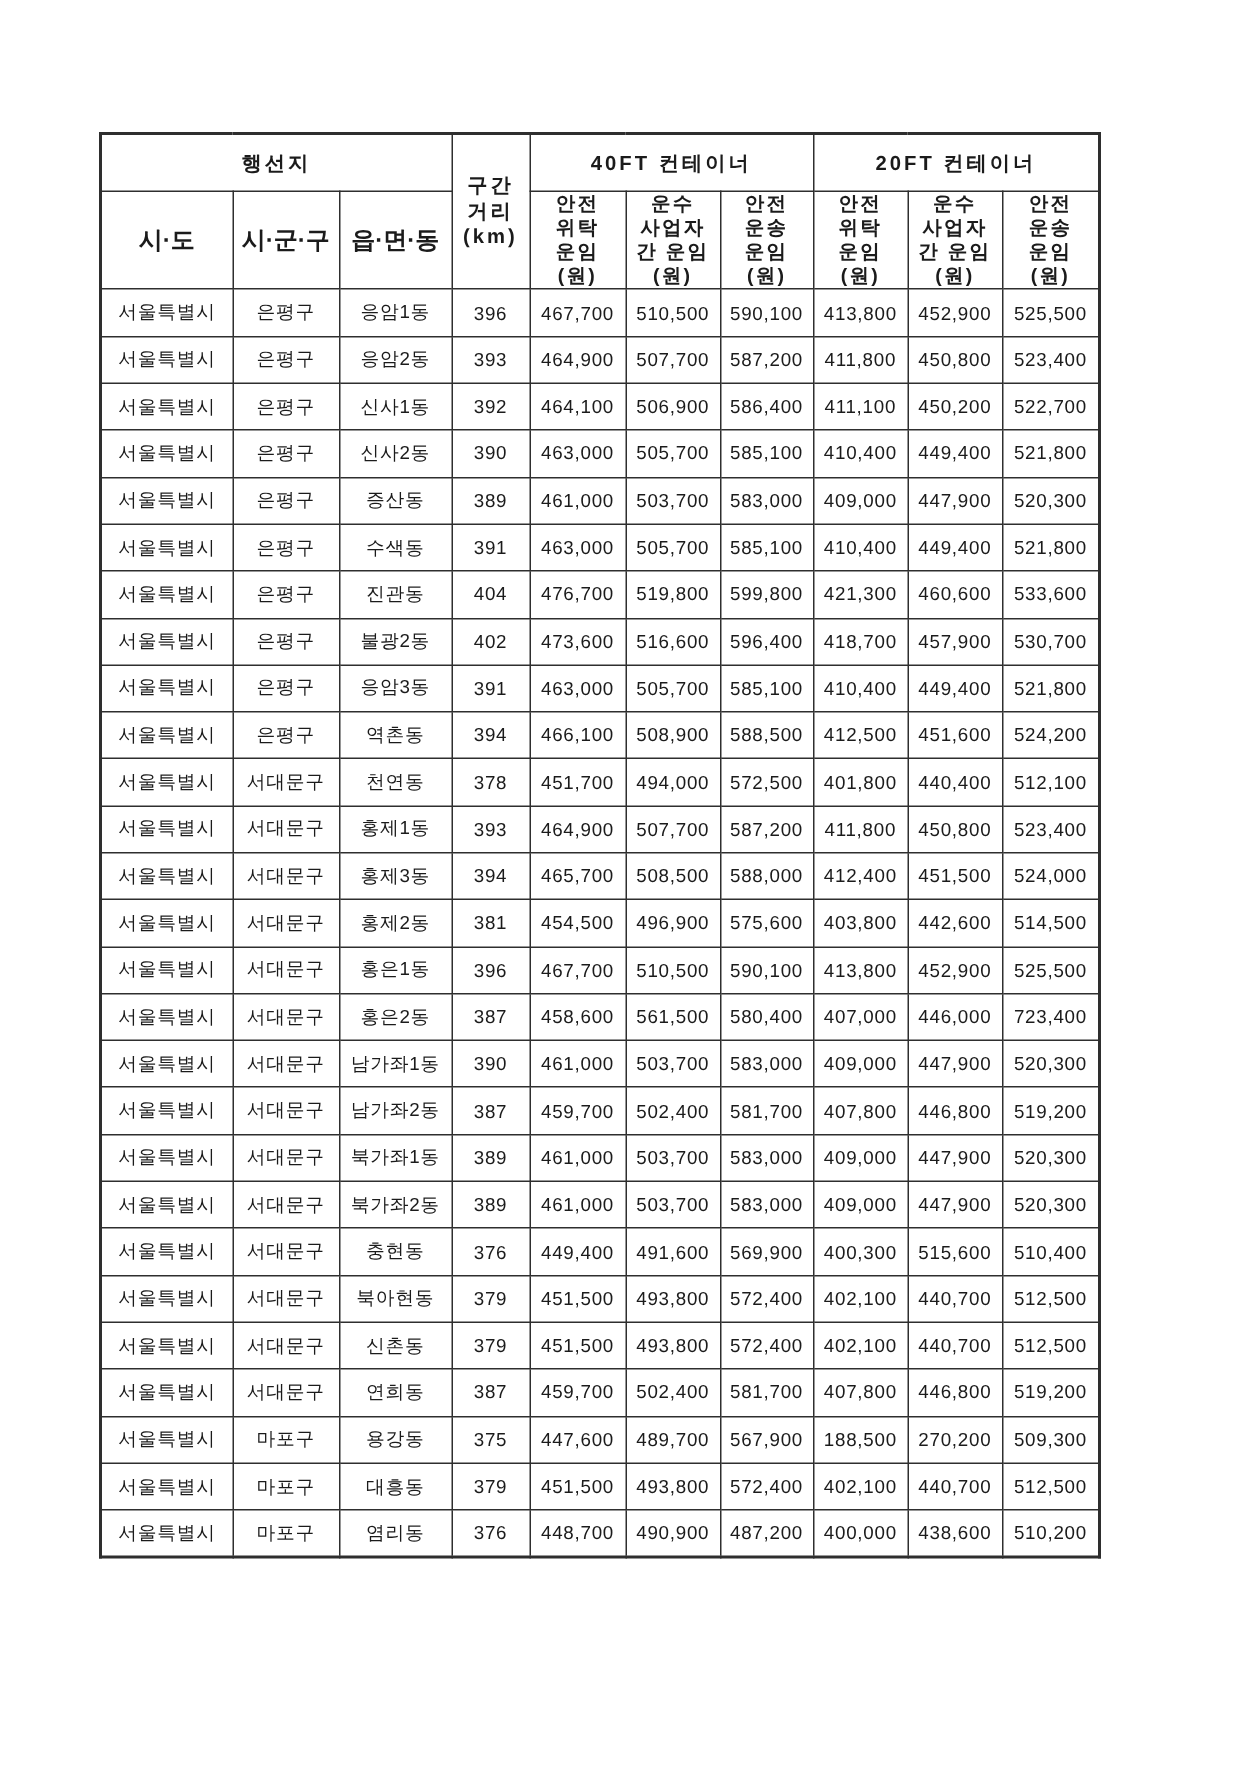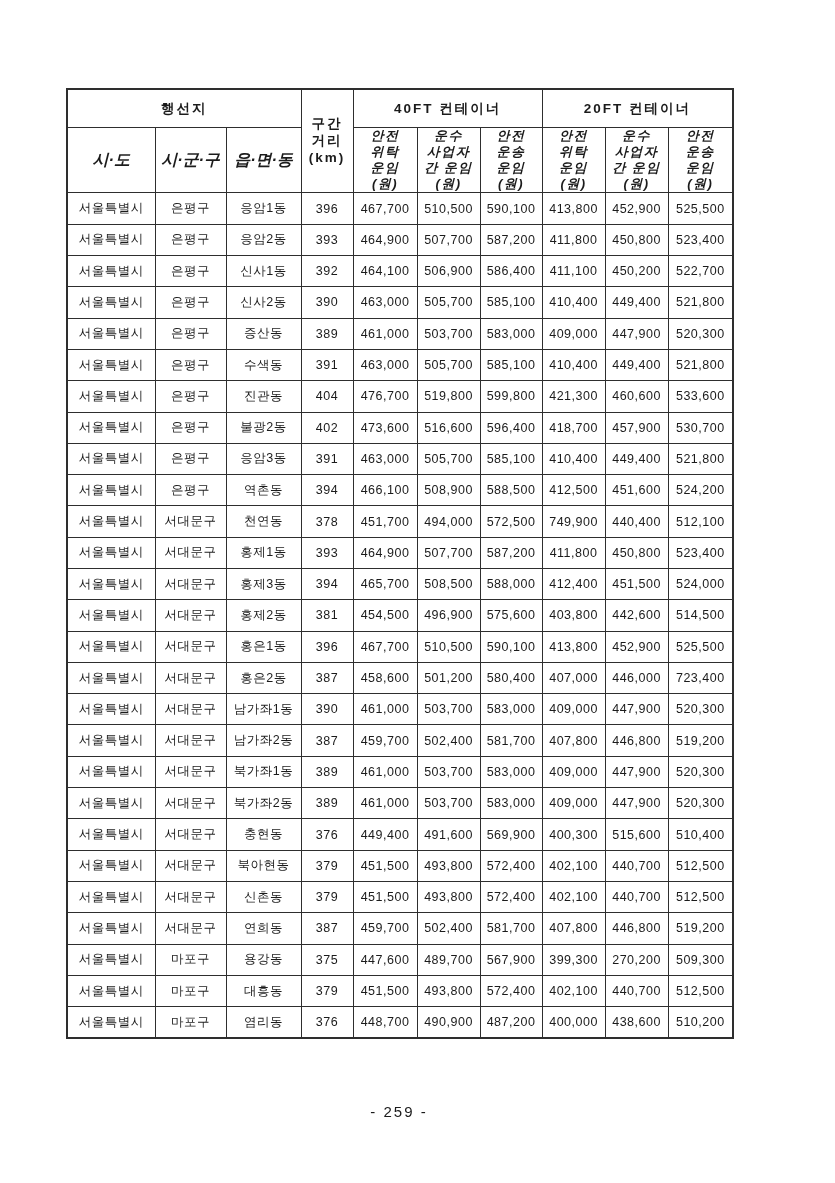--- a/index.html
+++ b/index.html
@@ -42,21 +42,20 @@
   }
   thead th.multi {
     font-size: 13px;
     font-weight: bold;
     letter-spacing: 1.5px;
     white-space: pre-line;
     line-height: 1.24;
   }
   thead tr.sub th {
     height: 64px;
-    font-style: italic;
   }
   tbody td {
     height: 30.3px;
     font-size: 12.5px;
     font-weight: normal;
     letter-spacing: 0.5px;
     white-space: nowrap;
   }
   .footer {
     position: absolute;
@@ -248,21 +247,21 @@
           <td>524,200</td>
         </tr>
         <tr>
           <td>서울특별시</td>
           <td>서대문구</td>
           <td>천연동</td>
           <td>378</td>
           <td>451,700</td>
           <td>494,000</td>
           <td>572,500</td>
-          <td>749,900</td>
+          <td>401,800</td>
           <td>440,400</td>
           <td>512,100</td>
         </tr>
         <tr>
           <td>서울특별시</td>
           <td>서대문구</td>
           <td>홍제1동</td>
           <td>393</td>
           <td>464,900</td>
           <td>507,700</td>
@@ -306,21 +305,21 @@
           <td>413,800</td>
           <td>452,900</td>
           <td>525,500</td>
         </tr>
         <tr>
           <td>서울특별시</td>
           <td>서대문구</td>
           <td>홍은2동</td>
           <td>387</td>
           <td>458,600</td>
-          <td>501,200</td>
+          <td>561,500</td>
           <td>580,400</td>
           <td>407,000</td>
           <td>446,000</td>
           <td>723,400</td>
         </tr>
         <tr>
           <td>서울특별시</td>
           <td>서대문구</td>
           <td>남가좌1동</td>
           <td>390</td>
@@ -416,21 +415,21 @@
           <td>519,200</td>
         </tr>
         <tr>
           <td>서울특별시</td>
           <td>마포구</td>
           <td>용강동</td>
           <td>375</td>
           <td>447,600</td>
           <td>489,700</td>
           <td>567,900</td>
-          <td>399,300</td>
+          <td>188,500</td>
           <td>270,200</td>
           <td>509,300</td>
         </tr>
         <tr>
           <td>서울특별시</td>
           <td>마포구</td>
           <td>대흥동</td>
           <td>379</td>
           <td>451,500</td>
           <td>493,800</td>
@@ -447,15 +446,14 @@
           <td>448,700</td>
           <td>490,900</td>
           <td>487,200</td>
           <td>400,000</td>
           <td>438,600</td>
           <td>510,200</td>
         </tr>
       </tbody>
   </table>
 
-  <div class="footer">- 259 -</div>
 
 </div>
 
 </body></html>

